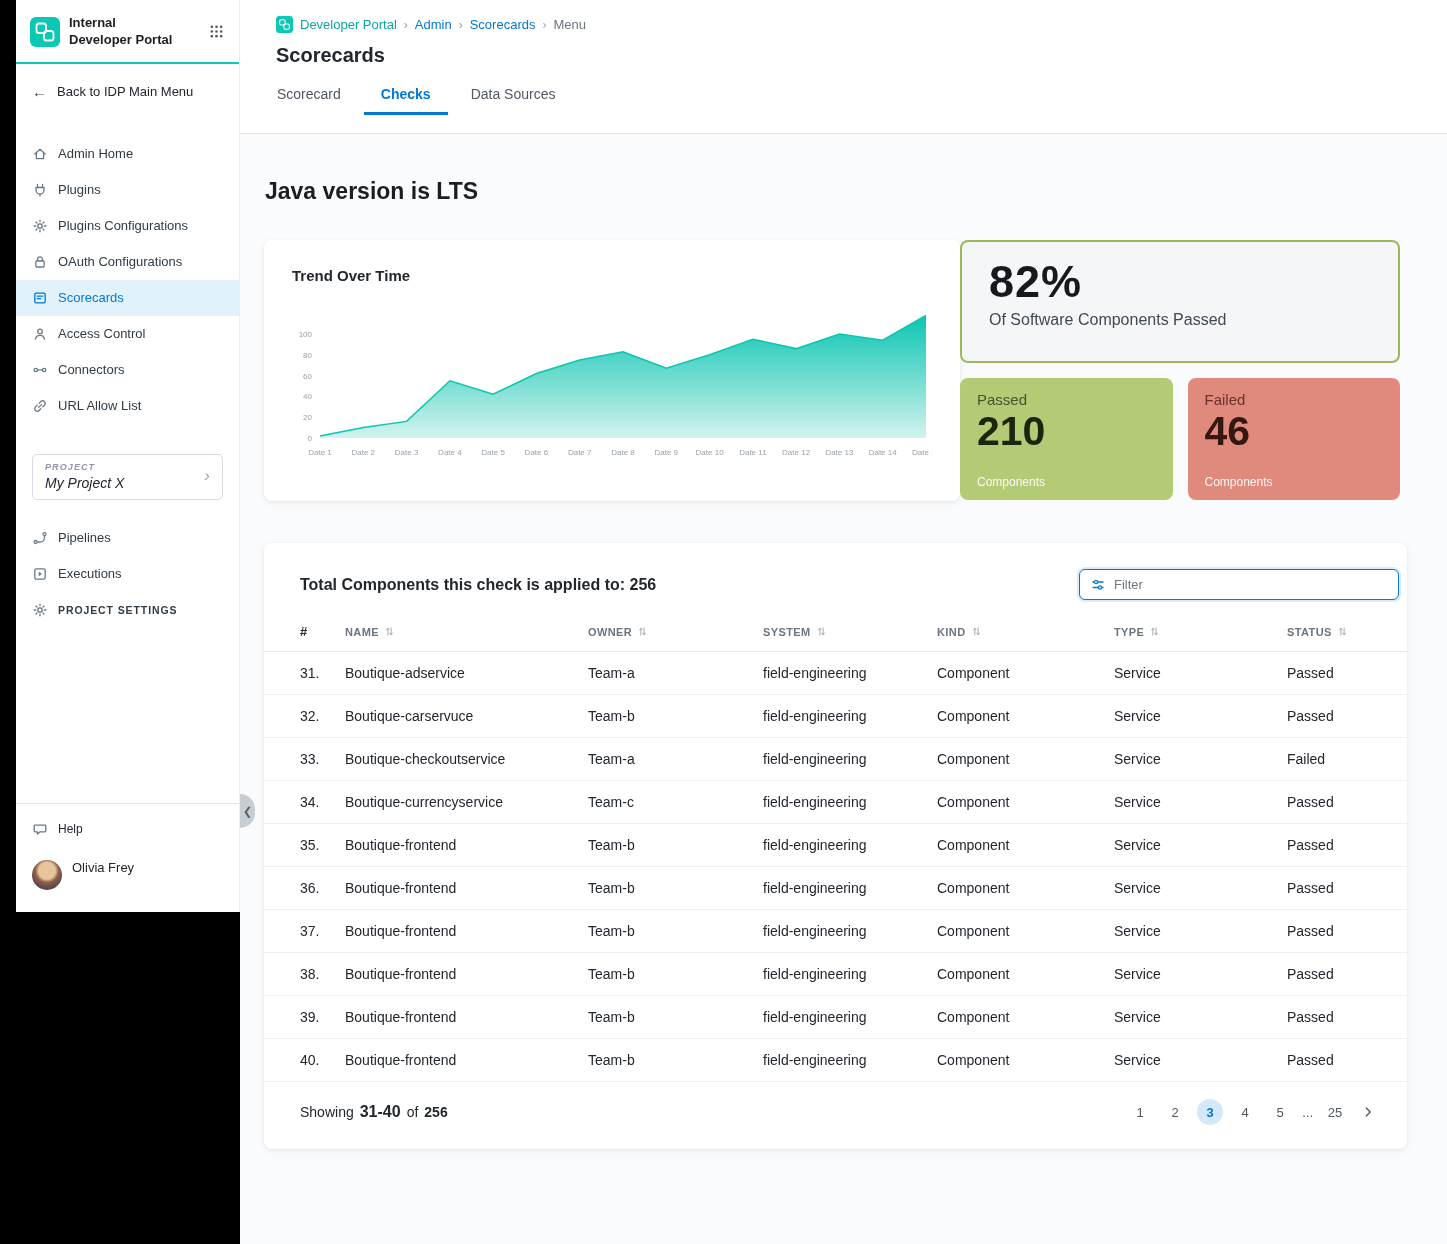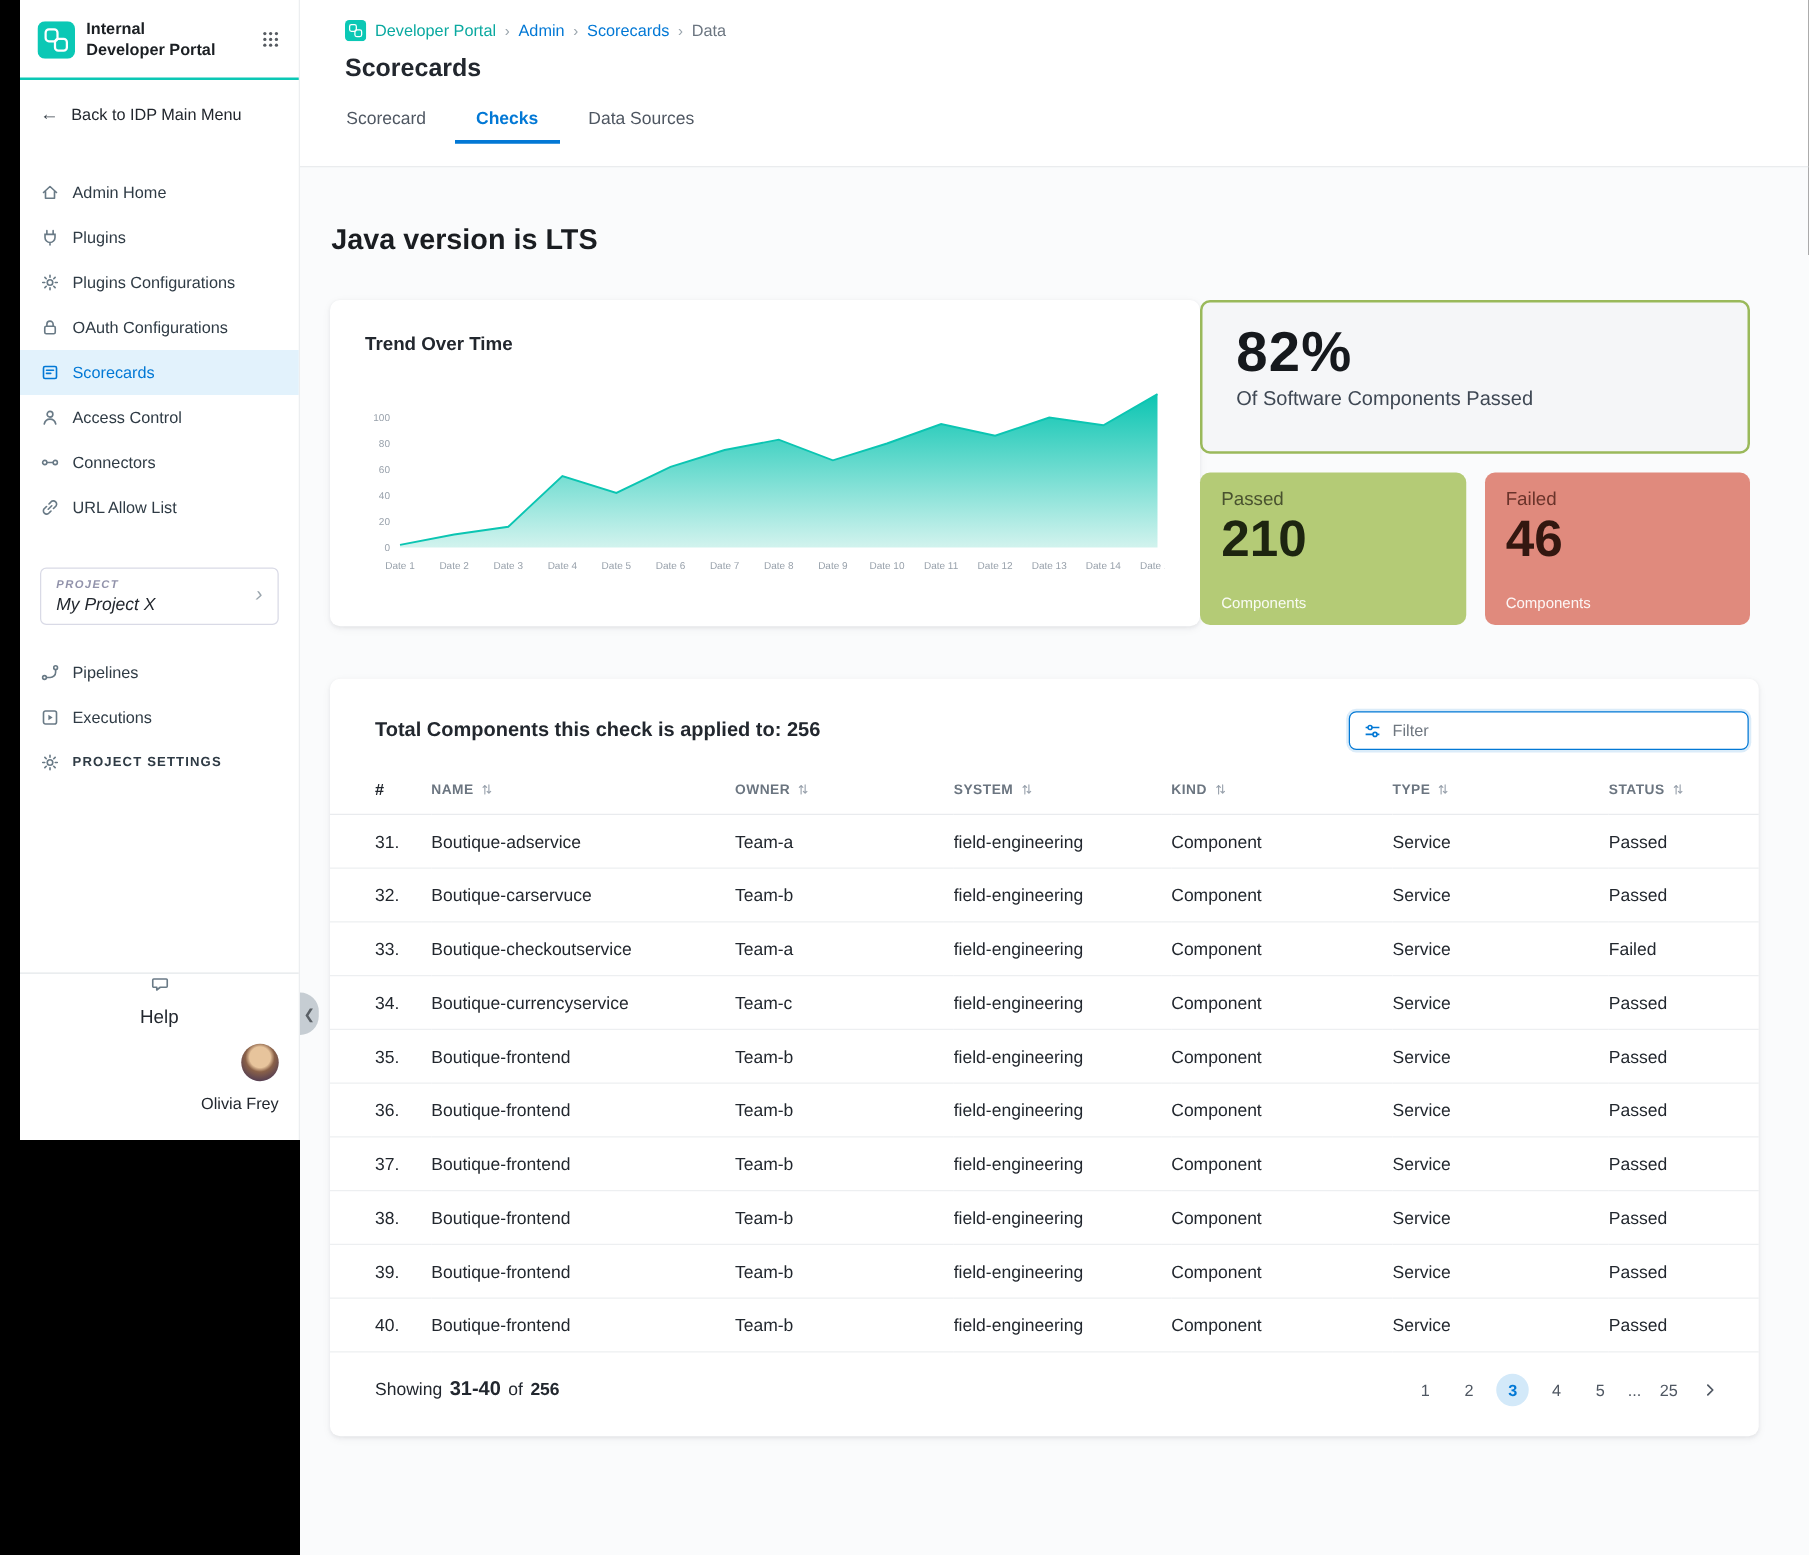--- a/index.html
+++ b/index.html
@@ -27,23 +27,23 @@
   .sb-item.active .icn { color:#0278d5; }
   .sb-item.caps { font-size:10.5px; font-weight:700; letter-spacing:.9px; }
   .project-card { margin:30px 16px 0; border:1px solid #d9dae6; border-radius:5px; padding:7px 12px 8px;
                   display:flex; align-items:center; justify-content:space-between; cursor:pointer; background:#fff;font-style:italic; }
   .project-label { font-size:9px; letter-spacing:1.1px; color:#9293ab; font-weight:700; }
   .project-name { font-size:14px; color:#22272e; margin-top:3px; }
   .project-chev { color:#9aa5ad; font-size:17px; }
   .sb-nav2 { margin-top:20px; }
   .sb-spacer { flex:1; }
   .sb-divider { border-top:1px solid #e4e7ea; }
-  .sb-help { display:flex; align-items:center; gap:10px; height:50px; padding:0 16px; font-size:15px; cursor:pointer;flex-direction:column; }
+  .sb-help { display:flex; align-items:center; gap:10px; height:50px; padding:0 16px; font-size:12px; cursor:pointer; }
   .sb-help .icn { color:#697a86; }
-  .sb-user { display:flex; align-items:flex-end; gap:10px; padding:6px 16px 22px; font-size:13px; cursor:pointer;flex-direction:column; }
+  .sb-user { display:flex; align-items:flex-start; gap:10px; padding:6px 16px 22px; font-size:13px; cursor:pointer; }
   .avatar { width:30px; height:30px; border-radius:50%;
             background:radial-gradient(circle at 50% 36%, #e7c49c 0 34%, #8a6148 48%, #574052 78%, #3a2f3c 100%); }
   .collapse-handle { position:absolute; left:240px; top:794px; width:15px; height:34px;
             background:#c6cdd3; border-radius:0 17px 17px 0; display:flex; align-items:center; justify-content:center;
             color:#5a6066; font-size:11px; cursor:pointer; z-index:5; }
 
   
   .main { position:absolute; left:240px; top:0; width:1207px; height:1244px; background:#fff; }
   .main-header { height:134px; padding:16px 0 0 36px; border-bottom:1px solid #e3e6e9; background:#fff; }
   .breadcrumb { display:flex; align-items:center; gap:7px; font-size:13px; }
@@ -285,21 +285,21 @@
               <rect x="6.5" y="6.5" width="9.5" height="9.5" rx="2.6" fill="none" stroke="#fff" stroke-width="1.8"></rect>
               <rect x="14" y="14" width="9.5" height="9.5" rx="2.6" fill="none" stroke="#fff" stroke-width="1.8"></rect>
             </svg>
           </span>
         <span class="bc-link bc-teal">Developer Portal</span>
         <span class="bc-sep">›</span>
         <span class="bc-link bc-blue">Admin</span>
         <span class="bc-sep">›</span>
         <span class="bc-link bc-blue">Scorecards</span>
         <span class="bc-sep">›</span>
-        <span class="bc-current">Data</span>
+        <span class="bc-current">Menu</span>
       </div>
       <h1 class="page-title">Scorecards</h1>
       <div class="tabs">
         <div class="tab">Scorecard</div>
         <div class="tab active">Checks</div>
         <div class="tab">Data Sources</div>
       </div>
     </header>
 
     <section class="content">

